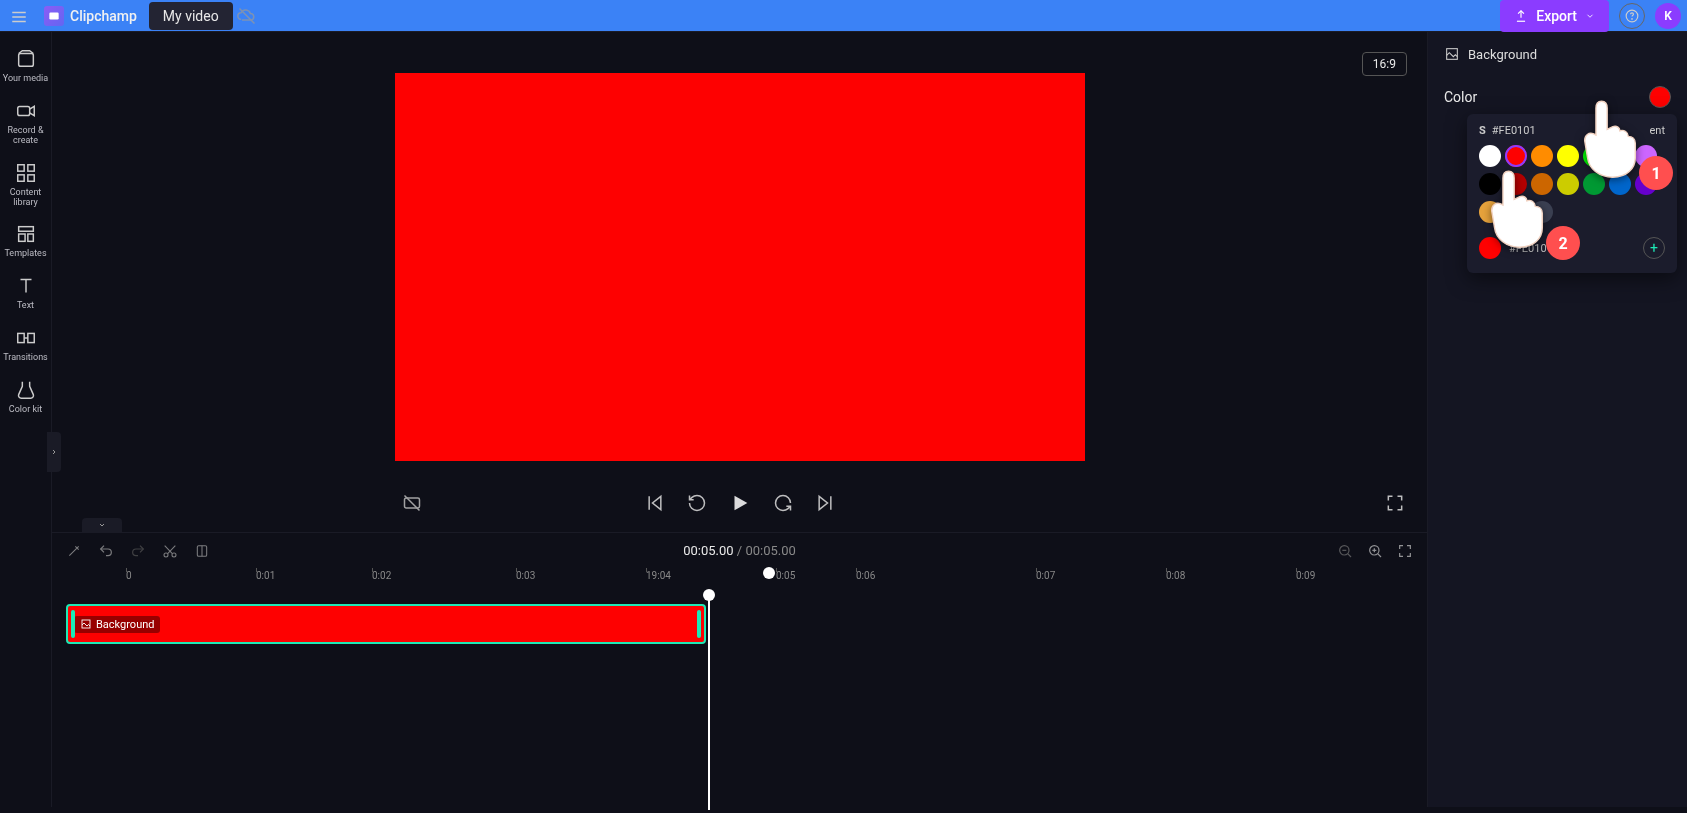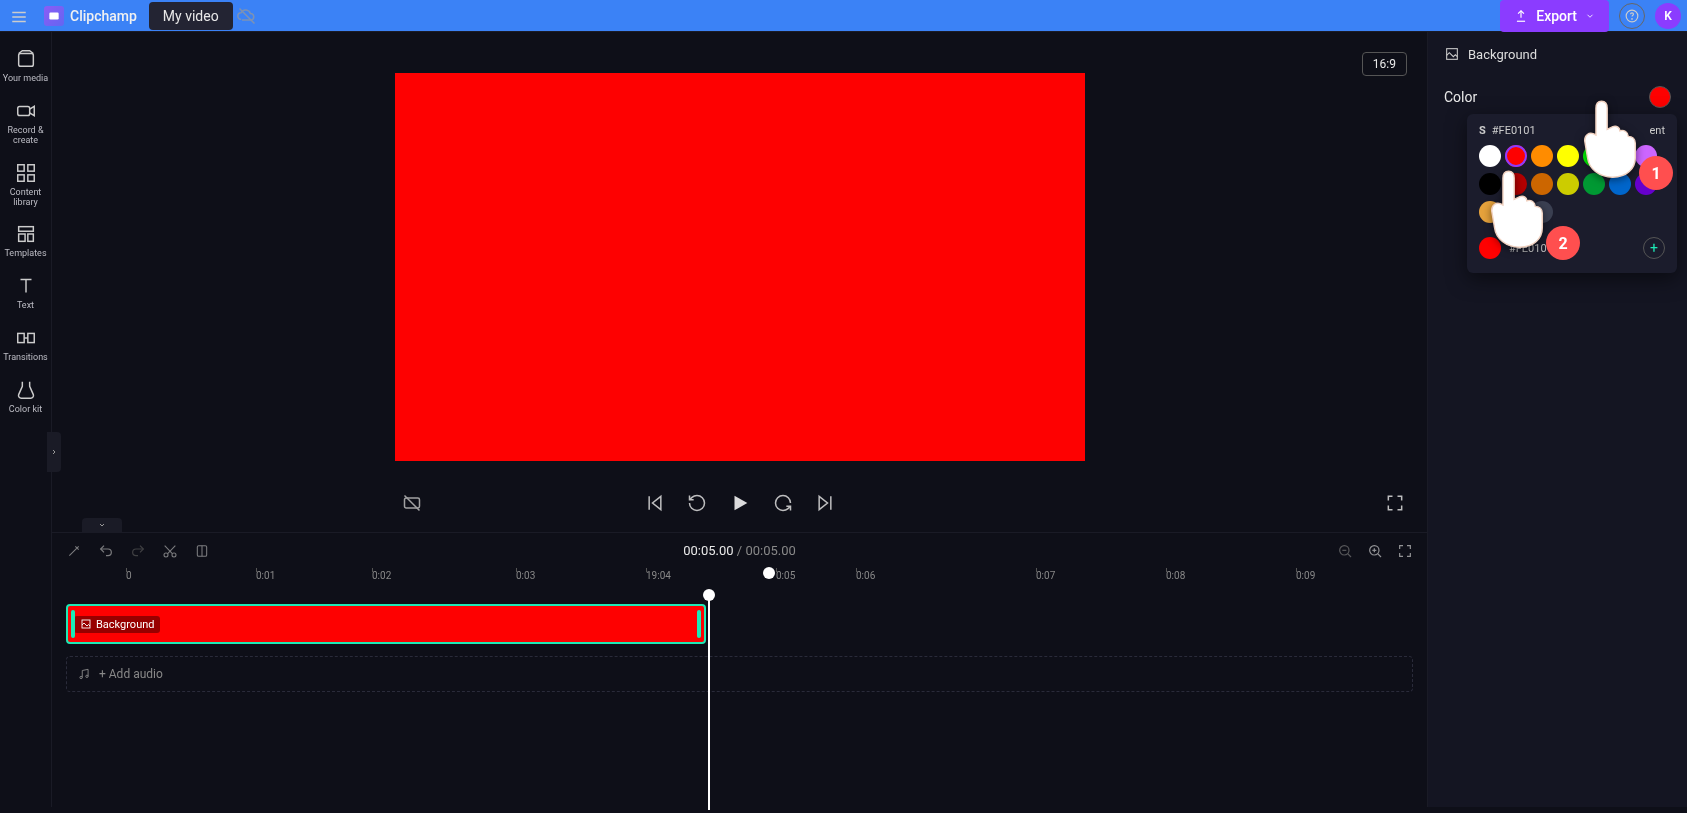--- a/index.html
+++ b/index.html
@@ -327,31 +327,20 @@
             <svg viewBox="0 0 24 24" fill="none" stroke="#fff" stroke-width="1.8">
                 <rect x="4" y="4" width="16" height="16"></rect>
                 <path d="M4 14l4-4 6 6 3-3 3 3"></path>
               </svg>
             <span>Background</span>
           </div>
           <div class="clip-handle right"></div>
         </div>
       </div>
 
-      <div class="track-row">
-        <div class="track-placeholder">
-          <svg viewBox="0 0 24 24" fill="none" stroke="#888" stroke-width="1.6">
-              <path d="M9 18V6l10-2v12"></path>
-              <circle cx="7" cy="18" r="2"></circle>
-              <circle cx="17" cy="16" r="2"></circle>
-            </svg>
-          <span>+ Add audio</span>
-        </div>
-
-      </div>
     </div>
   </div>
 
   <div class="props">
     <div class="prop-header">
       <svg viewBox="0 0 24 24" fill="none" stroke="#ccc" stroke-width="1.6">
           <rect x="4" y="4" width="16" height="16"></rect>
           <path d="M4 14l4-4 6 6 3-3 3 3"></path>
         </svg>
       <span>Background</span>

